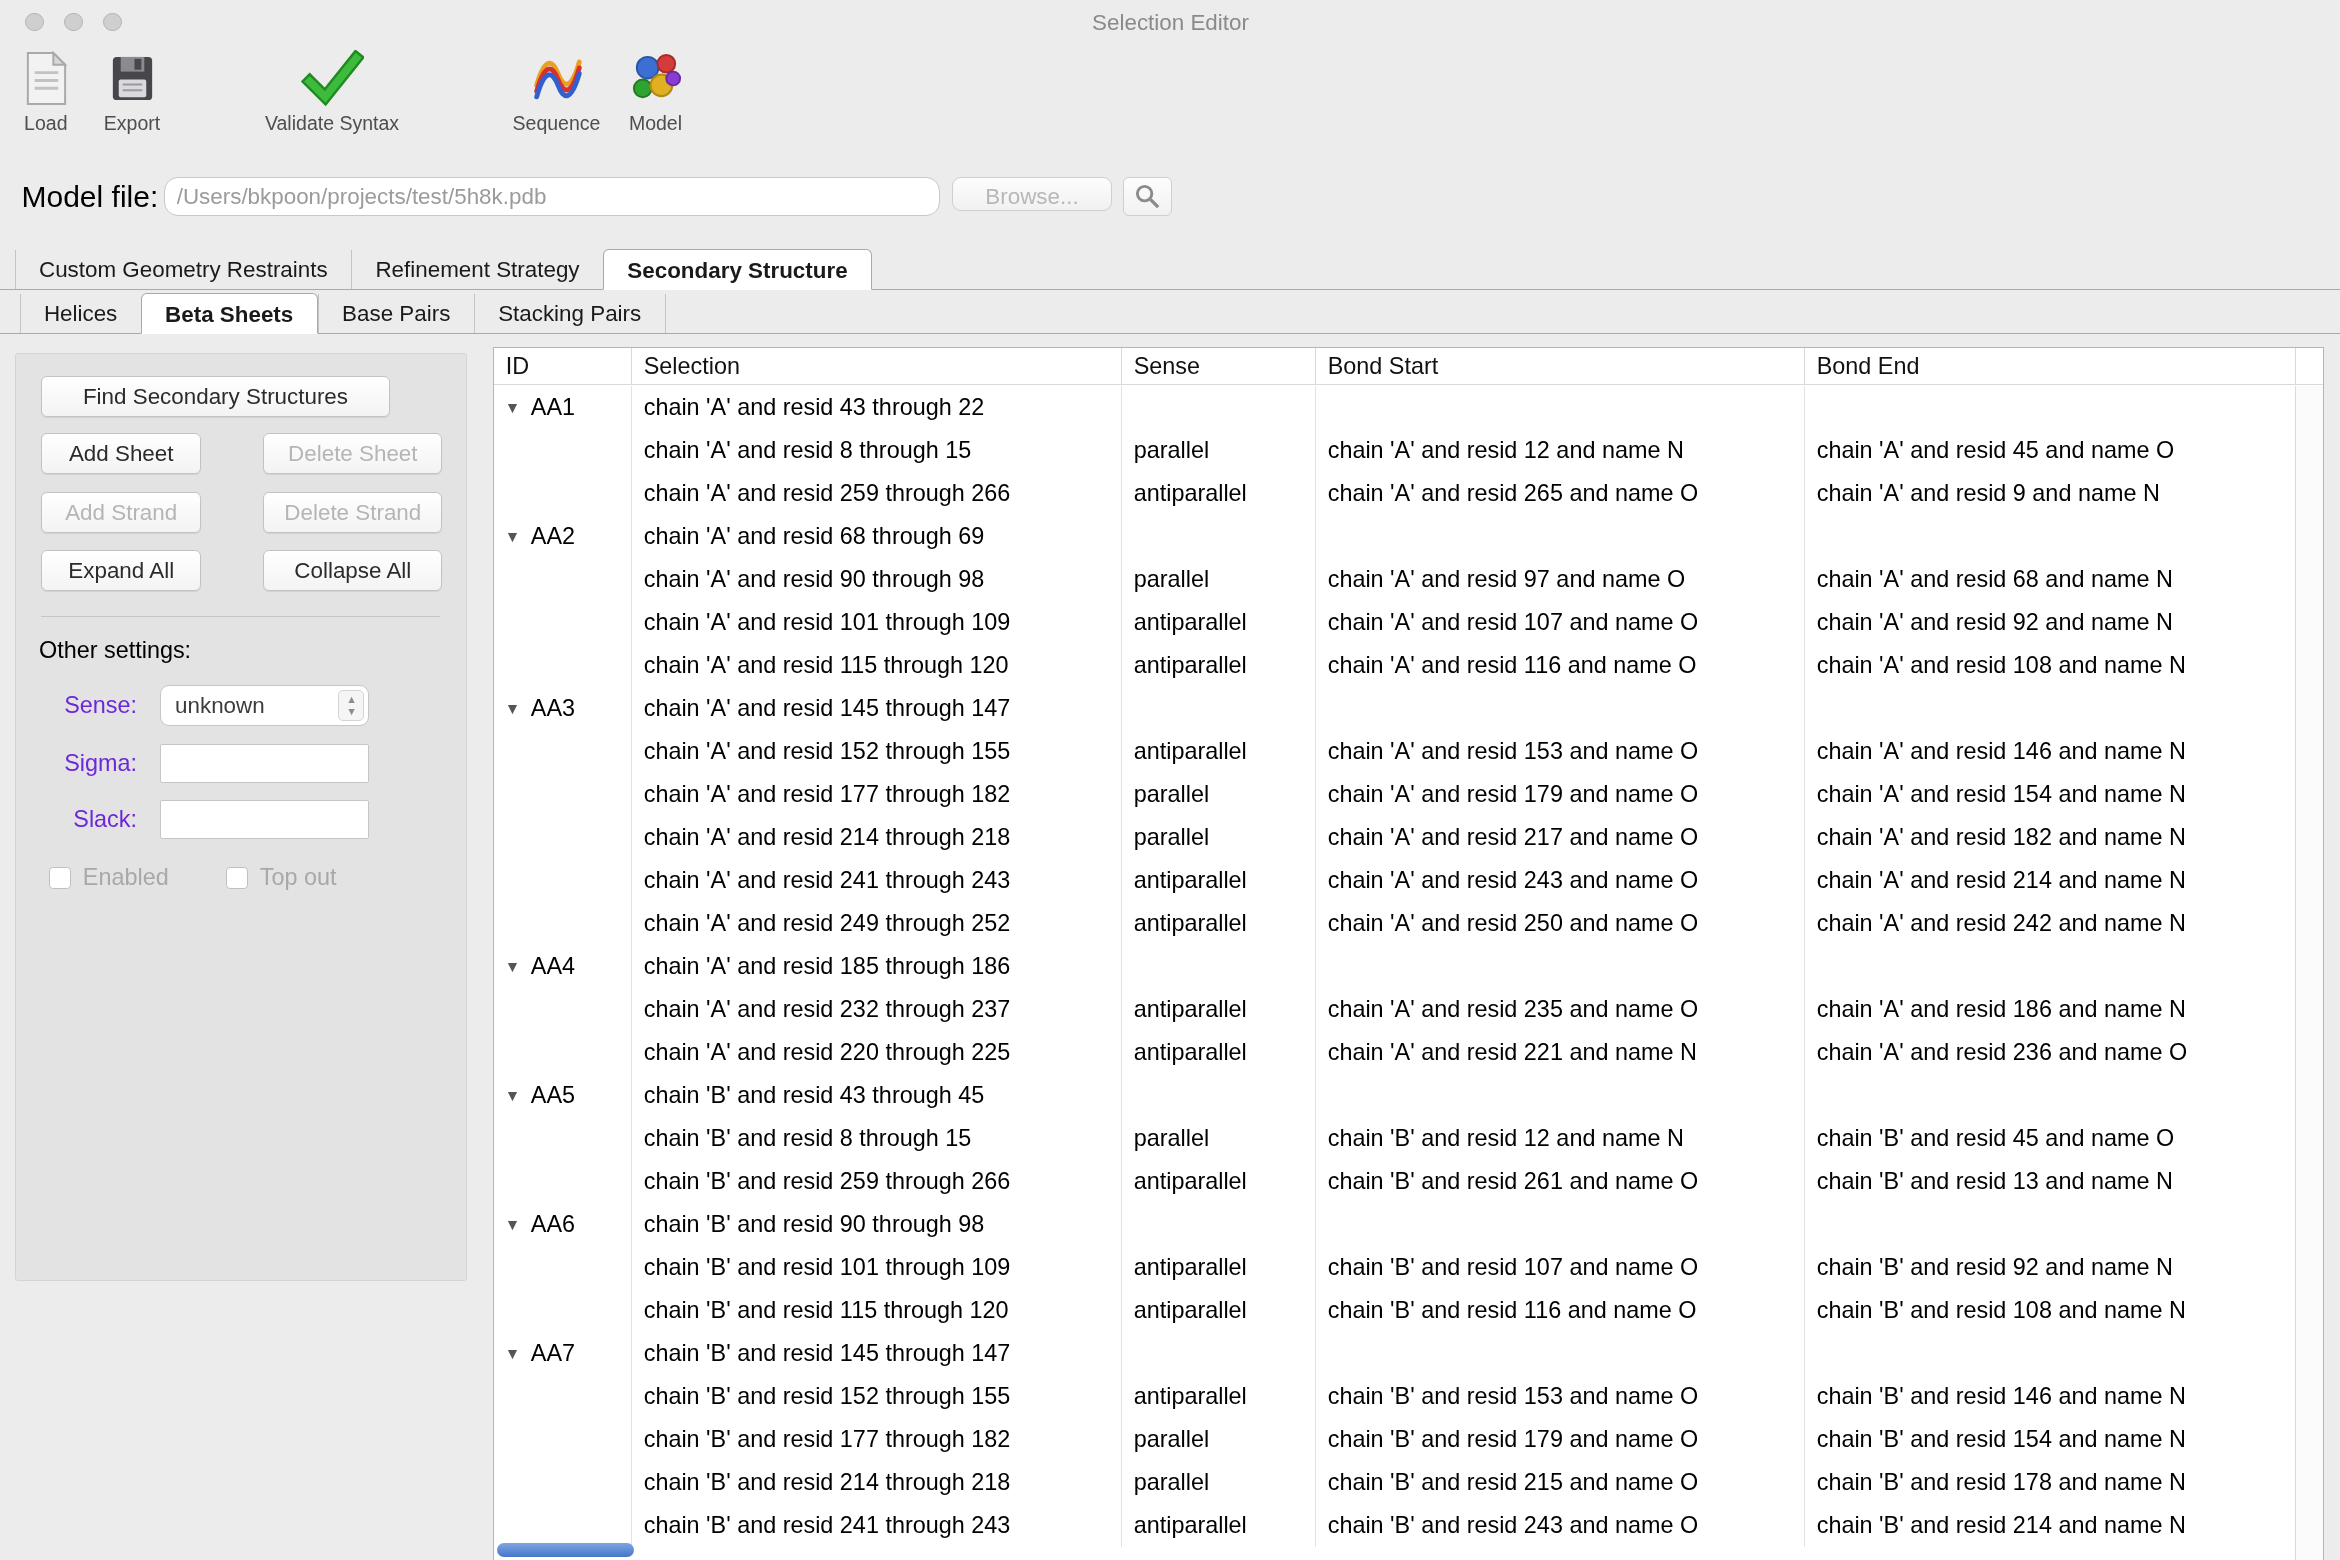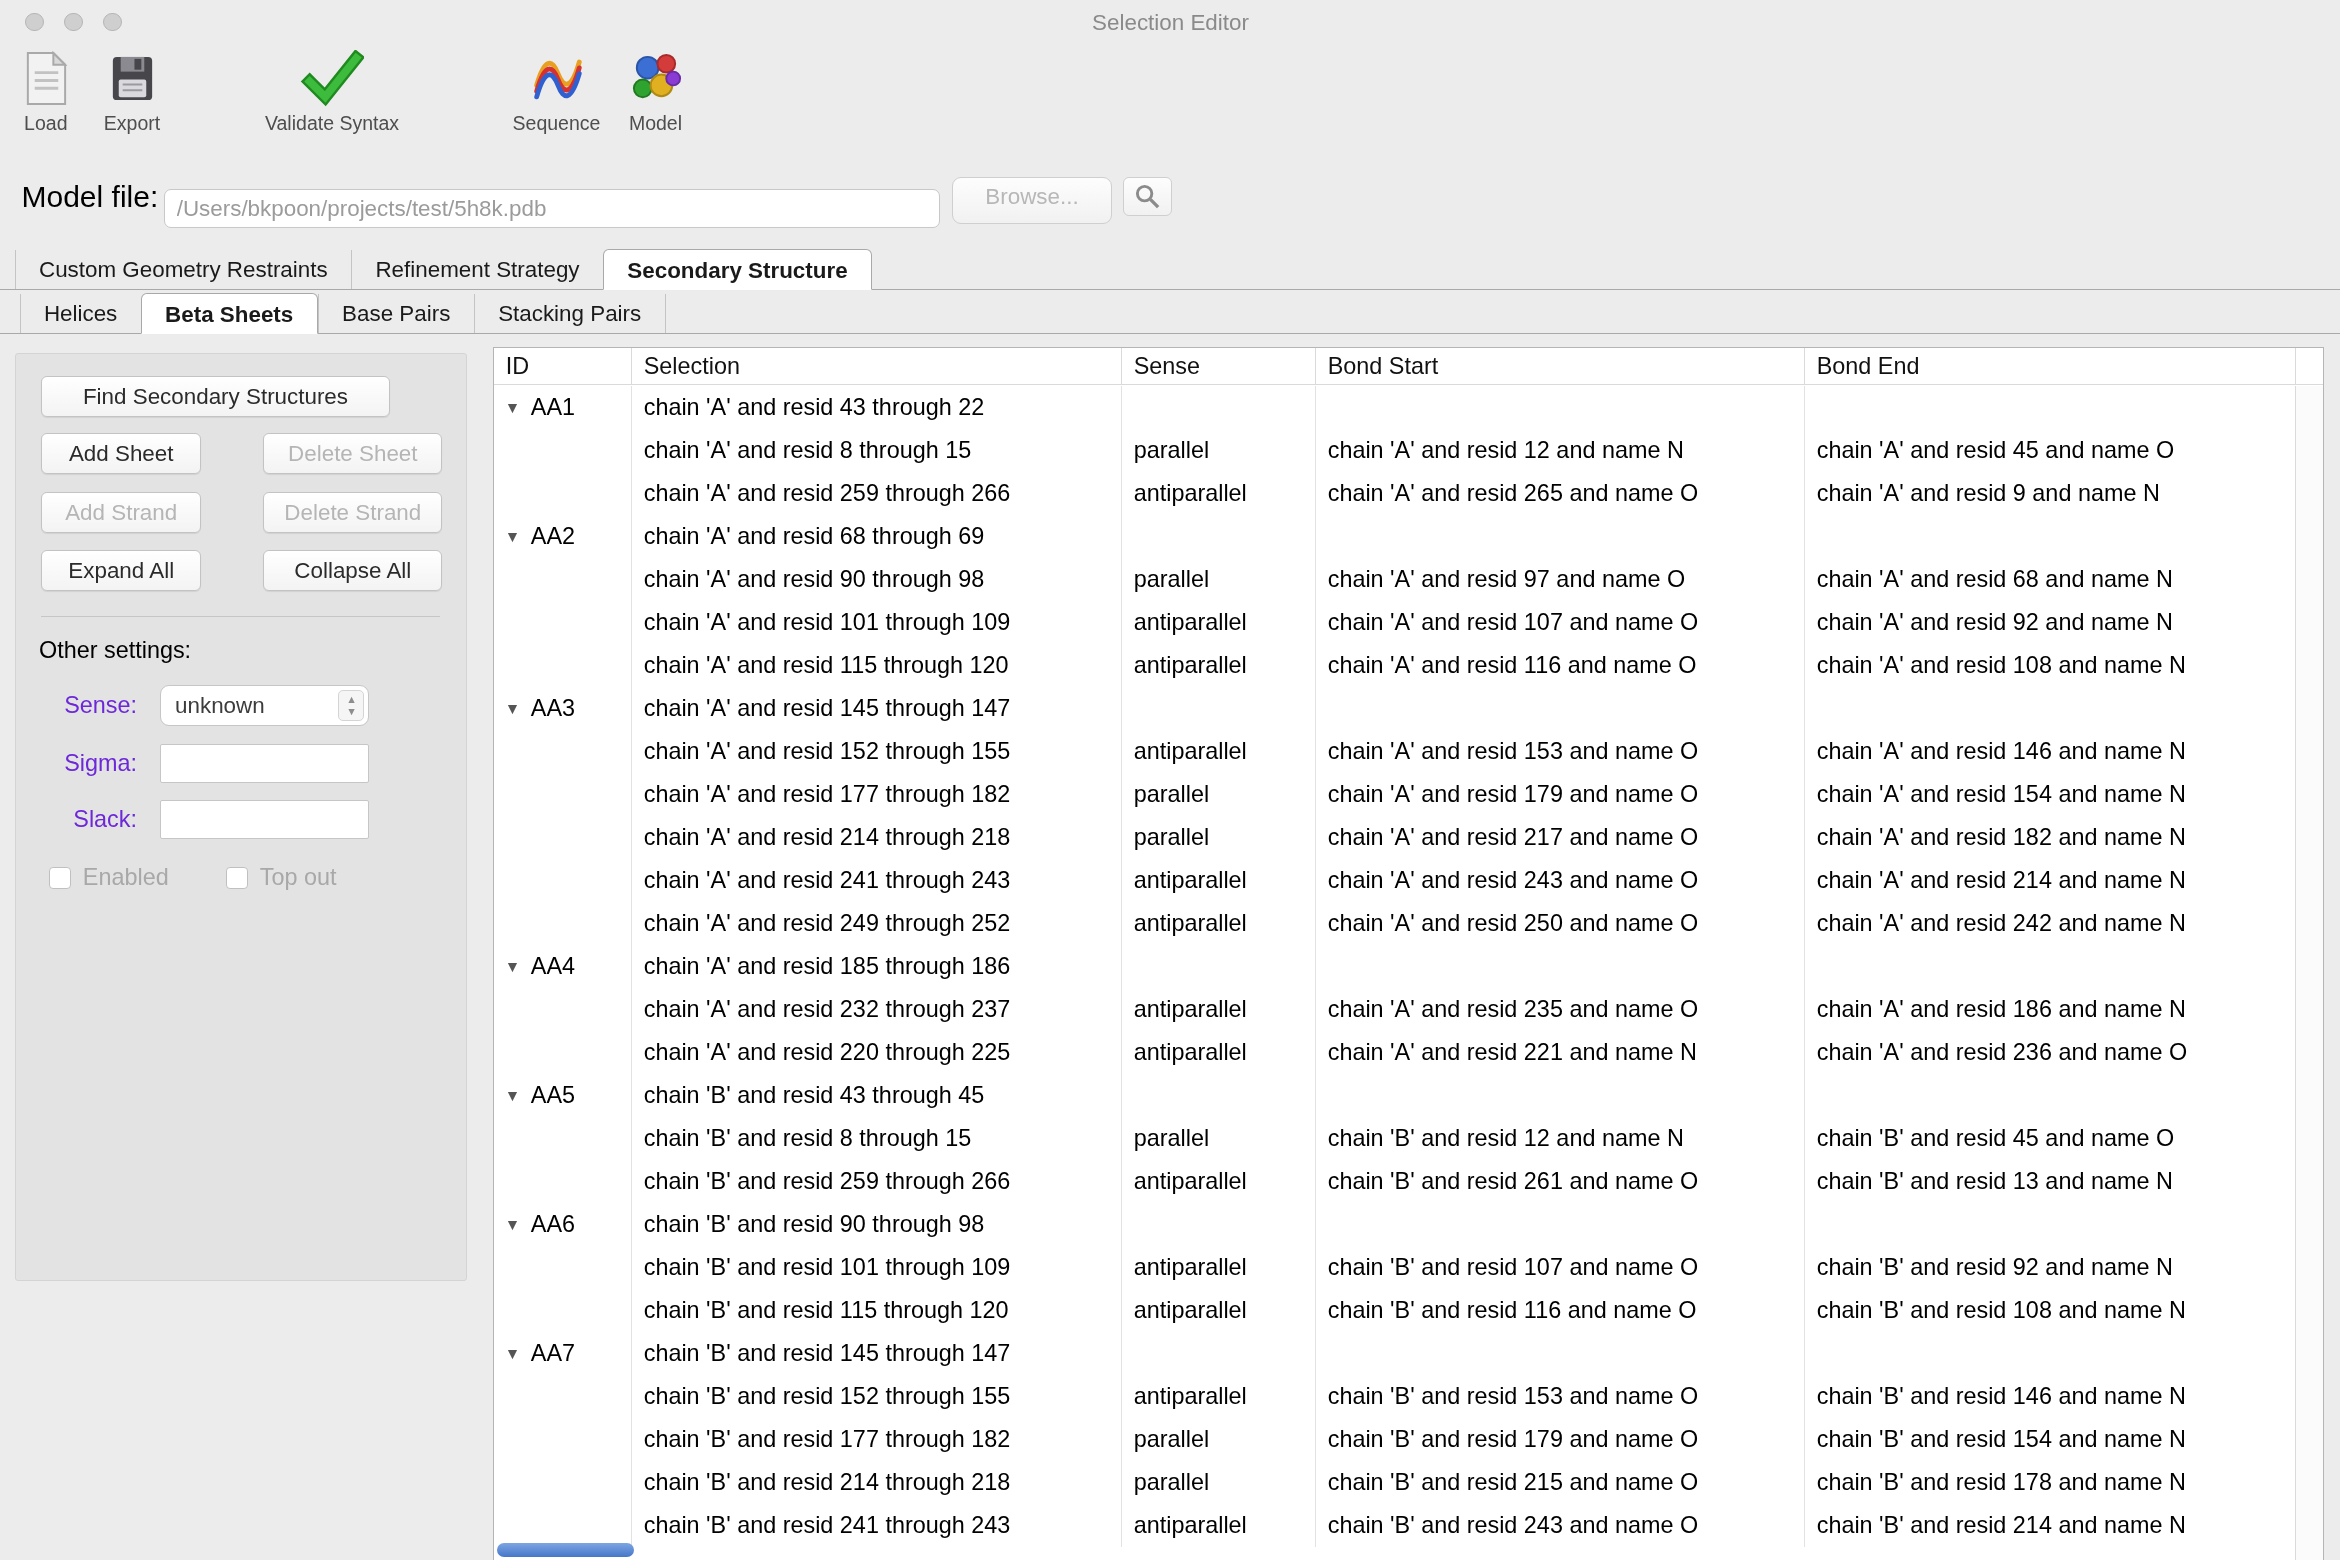--- a/index.html
+++ b/index.html
@@ -29,23 +29,23 @@
   .tb-load { left: 7.8px; width: 76px; }
   .tb-export { left: 90px; width: 84px; }
   .tb-validate { left: 244px; width: 176px; }
   .tb-sequence { left: 488px; width: 137px; }
   .tb-model { left: 597px; width: 117px; }
 
   
   .modelfile-label { position: absolute; left: 21.5px; top: 177px; height: 39px;
     line-height: 39px; font-size: 30px; color: #000; }
   .modelfile-input { position: absolute; left: 164px; top: 177px; width: 776px; height: 39px;
-    background: #fff; border: 1px solid #c8c8c8; border-radius: 7px;
-    font-family: inherit; font-size: 22.4px; color: #9b9b9b; padding: 0 11.7px; outline: none; margin-top: 12px; }
-  .browse-btn { position: absolute; left: 952px; top: 177px; width: 160px; height: 47px;
+    background: #fff; border: 1px solid #c8c8c8; border-radius: 14px;
+    font-family: inherit; font-size: 22.4px; color: #9b9b9b; padding: 0 11.7px; outline: none; }
+  .browse-btn { position: absolute; left: 952px; top: 177px; width: 160px; height: 34px;
     background: linear-gradient(#fdfdfd, #f1f1f1); border: 1px solid #cfcfcf; border-radius: 9px;
     font-size: 22.4px; color: #b7b7b7; text-align: center; line-height: 37px; }
   .search-btn { position: absolute; left: 1123px; top: 177px; width: 49px; height: 39px;
     background: linear-gradient(#fdfdfd, #f1f1f1); border: 1px solid #cfcfcf; border-radius: 5.9px;
     display: flex; align-items: center; justify-content: center; }
 
   
   .tabrow { position: absolute; left: 0; right: 0; border-bottom: 1px solid #a9a9a9;
     display: flex; align-items: flex-end; }
   .tabrow-primary { top: 249px; height: 41px; padding-left: 14.6px; }

